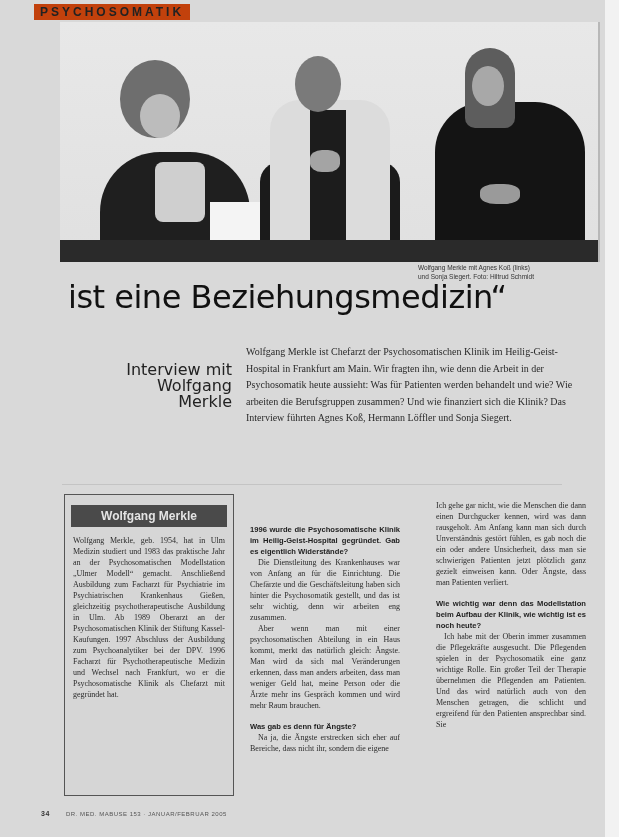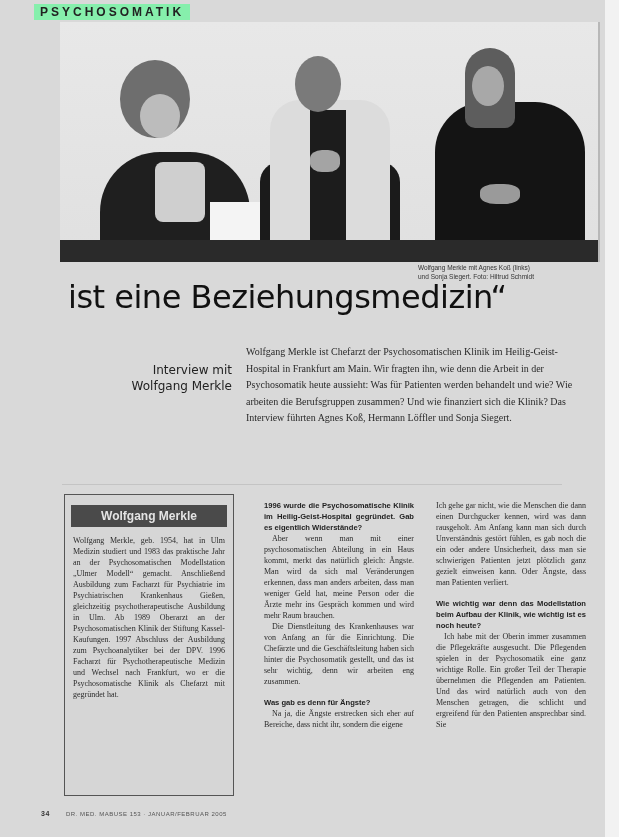--- a/index.html
+++ b/index.html
@@ -6,21 +6,21 @@
   body {
     width:619px; height:837px; overflow:hidden; position:relative;
     background:#dadada;
     font-family:"Liberation Serif", serif;
     color:#1a1a1a;
   }
   .page { position:absolute; left:0; top:0; width:619px; height:837px; background:#d9d9d9; }
   .rightedge { position:absolute; right:0; top:0; width:14px; height:837px; background:#f2f2f2; }
   .section-label {
     position:absolute; left:34px; top:4px; height:16px; padding:0 6px;
-    background:#86efac; font-family:"Liberation Sans", sans-serif; font-weight:bold;
+    background:#c2410c; font-family:"Liberation Sans", sans-serif; font-weight:bold;
     font-size:12px; letter-spacing:3px; color:#222; line-height:16px;
   }
   .photo {
     position:absolute; left:60px; top:22px; width:538px; height:240px;
     background:linear-gradient(#e8e8e8,#e0e0e0);
     overflow:hidden; border-right:2px solid #b8b8b8;
   }
   .photo .floor { position:absolute; left:0; bottom:0; width:100%; height:22px; background:#2a2a2a; }
   .person { position:absolute; }
   .p1-body { left:40px; top:130px; width:150px; height:110px; background:#1f1f1f; border-radius:60px 60px 0 0; }
@@ -42,42 +42,42 @@
     font-family:"Liberation Sans", sans-serif; font-size:6.5px; line-height:9px; color:#333;
   }
   .headline {
     position:absolute; left:68px; top:278px;
     font-family:"DejaVu Sans", sans-serif; font-size:32px; line-height:38px; color:#111;
     letter-spacing:-0.5px;
   }
   .headline div { white-space:nowrap; }
   .kicker {
     position:absolute; left:120px; top:362px; width:112px; text-align:right;
-    font-family:"DejaVu Sans", sans-serif; font-size:12px; line-height:16px; color:#222;
+    font-family:"DejaVu Sans", sans-serif; font-size:16px; line-height:16px; color:#222;
   }
   .intro {
     position:absolute; left:246px; top:344px; width:340px;
     font-family:Liberation Serif, serif; font-size:10px; line-height:16.6px; color:#2a2a2a;
   }
   .rule { position:absolute; left:62px; top:484px; width:500px; height:1px; background:#c4c4c4; }
   .bio {
     position:absolute; left:64px; top:494px; width:168px; height:300px;
     border:1.5px solid #555; background:#d6d6d6;
   }
   .bio-head {
     margin:10px 6px 8px 6px; height:22px; background:#4a4a4a;
     color:#e4e4e4; text-align:center; font-family:"Liberation Sans", sans-serif;
     font-weight:bold; font-size:12px; line-height:22px;
   }
   .bio-text {
     margin:0 8px; font-size:8px; line-height:11px; text-align:justify; color:#2b2b2b;
   }
   .bio-text::first-line { }
   .col { position:absolute; top:500px; width:150px; font-size:8px; line-height:11px; text-align:justify; color:#2b2b2b; }
-  .col2 { left:264px; }
+  .col2 { left:250px;margin-top:24px; }
   .col3 { left:436px; }
   .q { font-family:"Liberation Sans", sans-serif; font-weight:bold; font-size:7.6px; line-height:11px; color:#1e1e1e; margin:0; }
   .p { margin:0; text-indent:8px; }
   .gap { height:10px; }
   .footer {
     position:absolute; left:41px; top:810px; font-family:"Liberation Sans", sans-serif;
     font-size:6px; color:#555; letter-spacing:0.5px; white-space:nowrap;
   }
   .footer .num { font-weight:bold; color:#333; margin-right:14px; font-size:7px; }
 </style>
@@ -124,22 +124,22 @@
 
   <div class="rule"></div>
 
   <div class="bio">
     <div class="bio-head">Wolfgang Merkle</div>
     <div class="bio-text">Wolfgang Merkle, geb. 1954, hat in Ulm Medizin studiert und 1983 das praktische Jahr an der Psychosomatischen Modellstation „Ulmer Modell“ gemacht. Anschließend Ausbildung zum Facharzt für Psychiatrie im Psychiatrischen Krankenhaus Gießen, gleichzeitig psychotherapeutische Ausbildung in Ulm. Ab 1989 Oberarzt an der Psychosomatischen Klinik der Stiftung Kassel-Kaufungen. 1997 Abschluss der Ausbildung zum Psychoanalytiker bei der DPV. 1996 Facharzt für Psychotherapeutische Medizin und Wechsel nach Frankfurt, wo er die Psychosomatische Klinik als Chefarzt mit gegründet hat.</div>
   </div>
 
   <div class="col col2">
     <p class="q">1996 wurde die Psychosomatische Klinik im Heilig-Geist-Hospital gegründet. Gab es eigentlich Widerstände?</p>
+    <p class="p">Die Dienstleitung des Krankenhauses war von Anfang an für die Einrichtung. Die Chefärzte und die Geschäftsleitung haben sich hinter die Psychosomatik gestellt, und das ist sehr wichtig, denn wir arbeiten eng zusammen.</p>
     <p class="p">Aber wenn man mit einer psychosomatischen Abteilung in ein Haus kommt, merkt das natürlich gleich: Ängste. Man wird da sich mal Veränderungen erkennen, dass man anders arbeiten, dass man weniger Geld hat, meine Person oder die Ärzte mehr ins Gespräch kommen und wird mehr Raum brauchen.</p>
-    <p class="p">Die Dienstleitung des Krankenhauses war von Anfang an für die Einrichtung. Die Chefärzte und die Geschäftsleitung haben sich hinter die Psychosomatik gestellt, und das ist sehr wichtig, denn wir arbeiten eng zusammen.</p>
     <div class="gap"></div>
     <p class="q">Was gab es denn für Ängste?</p>
     <p class="p">Na ja, die Ängste erstrecken sich eher auf Bereiche, dass nicht ihr, sondern die eigene</p>
   </div>
 
   <div class="col col3">
     <p class="p" style="text-indent:0">Ich gehe gar nicht, wie die Menschen die dann einen Durchgucker kennen, wird was dann rausgeholt. Am Anfang kann man sich durch Unverständnis gestört fühlen, es gab noch die ein oder andere Unsicherheit, dass man sie schwierigen Patienten jetzt plötzlich ganz gezielt einweisen kann. Oder Ängste, dass man Patienten verliert.</p>
     <div class="gap"></div>
     <p class="q">Wie wichtig war denn das Modellstation beim Aufbau der Klinik, wie wichtig ist es noch heute?</p>
     <p class="p">Ich habe mit der Oberin immer zusammen die Pflegekräfte ausgesucht. Die Pflegenden spielen in der Psychosomatik eine ganz wichtige Rolle. Ein großer Teil der Therapie übernehmen die Pflegenden am Patienten. Und das wird natürlich auch von den Menschen getragen, die schlicht und ergreifend für den Patienten ansprechbar sind. Sie</p>

